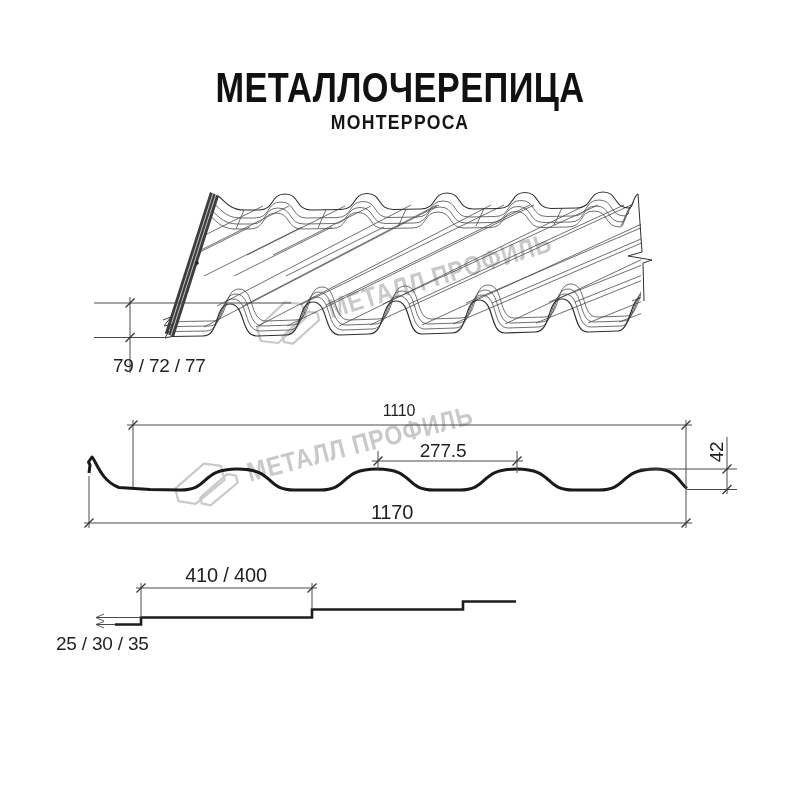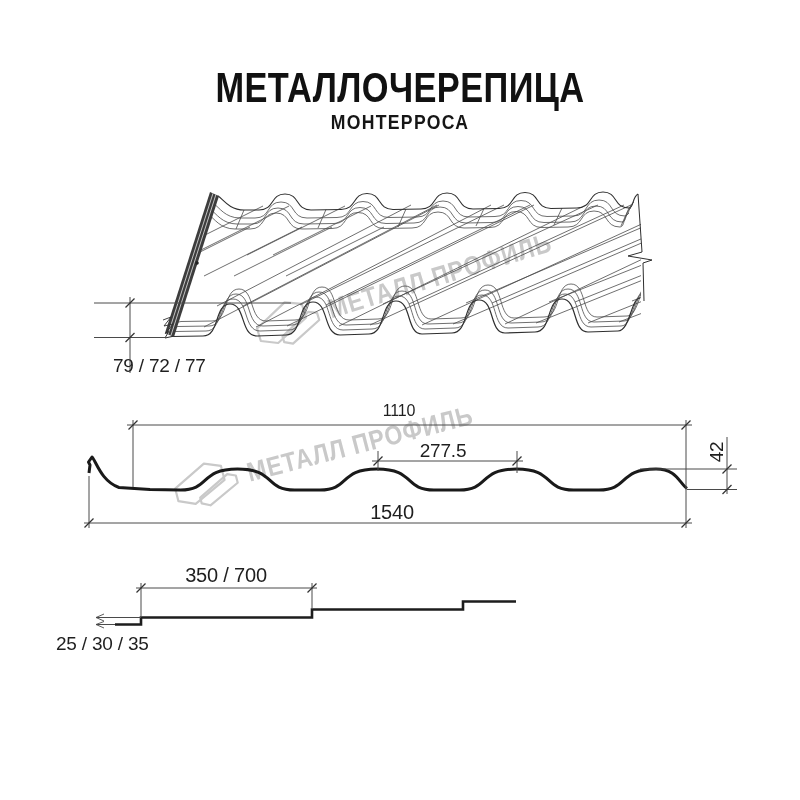--- a/index.html
+++ b/index.html
@@ -211,19 +211,19 @@
   <div class="label subtitle">МОНТЕРРОСА</div>
 
   <div class="label" style="left:113px;top:356px;">79 / 72 / 77</div>
 
   <div class="label centered" style="left:399px;top:403px;font-size:16px;">1110</div>
 
   <div class="label centered" style="left:443px;top:441px;">277.5</div>
 
   <div class="label dim-42">42</div>
 
-  <div class="label centered" style="left:392px;top:502px;font-size:20px;">1540</div>
-
-  <div class="label centered" style="left:226px;top:565px;font-size:20px;">350 / 700</div>
+  <div class="label centered" style="left:392px;top:502px;font-size:20px;">1170</div>
+
+  <div class="label centered" style="left:226px;top:565px;font-size:20px;">410 / 400</div>
 
   <div class="label" style="left:56px;top:634px;">25 / 30 / 35</div>
 
 </div>
 
 </body></html>

